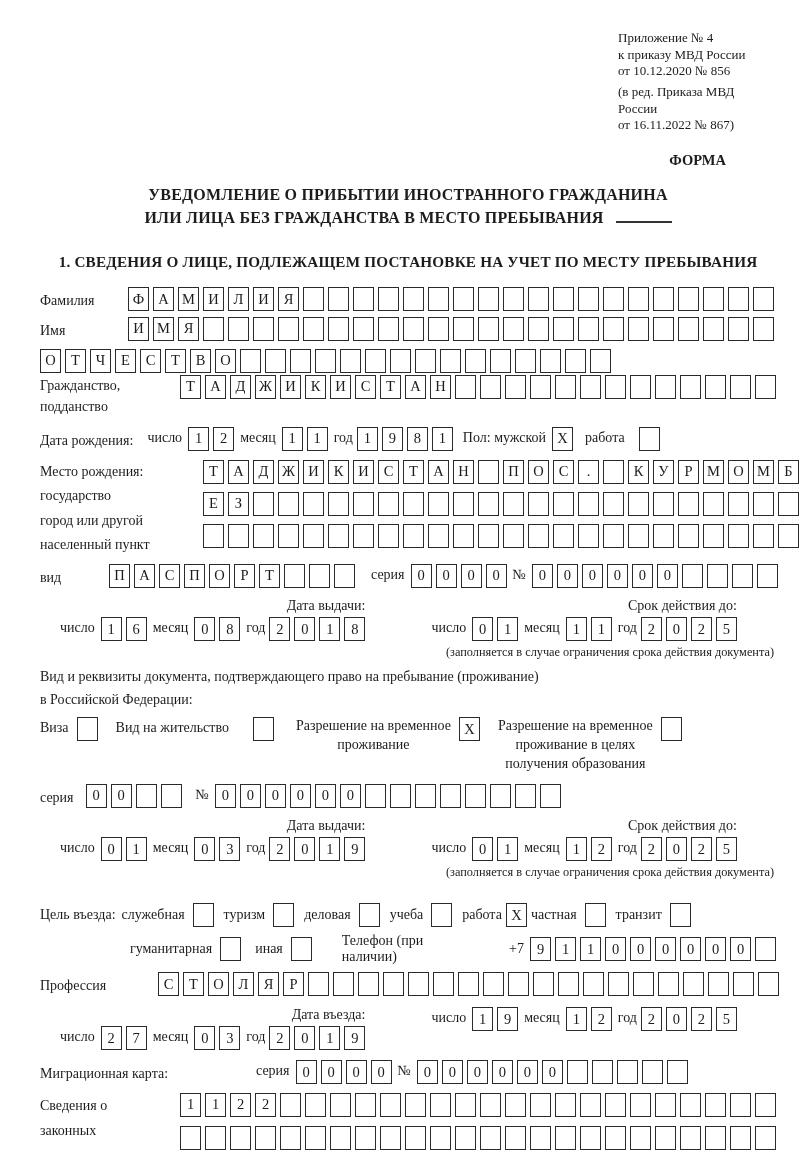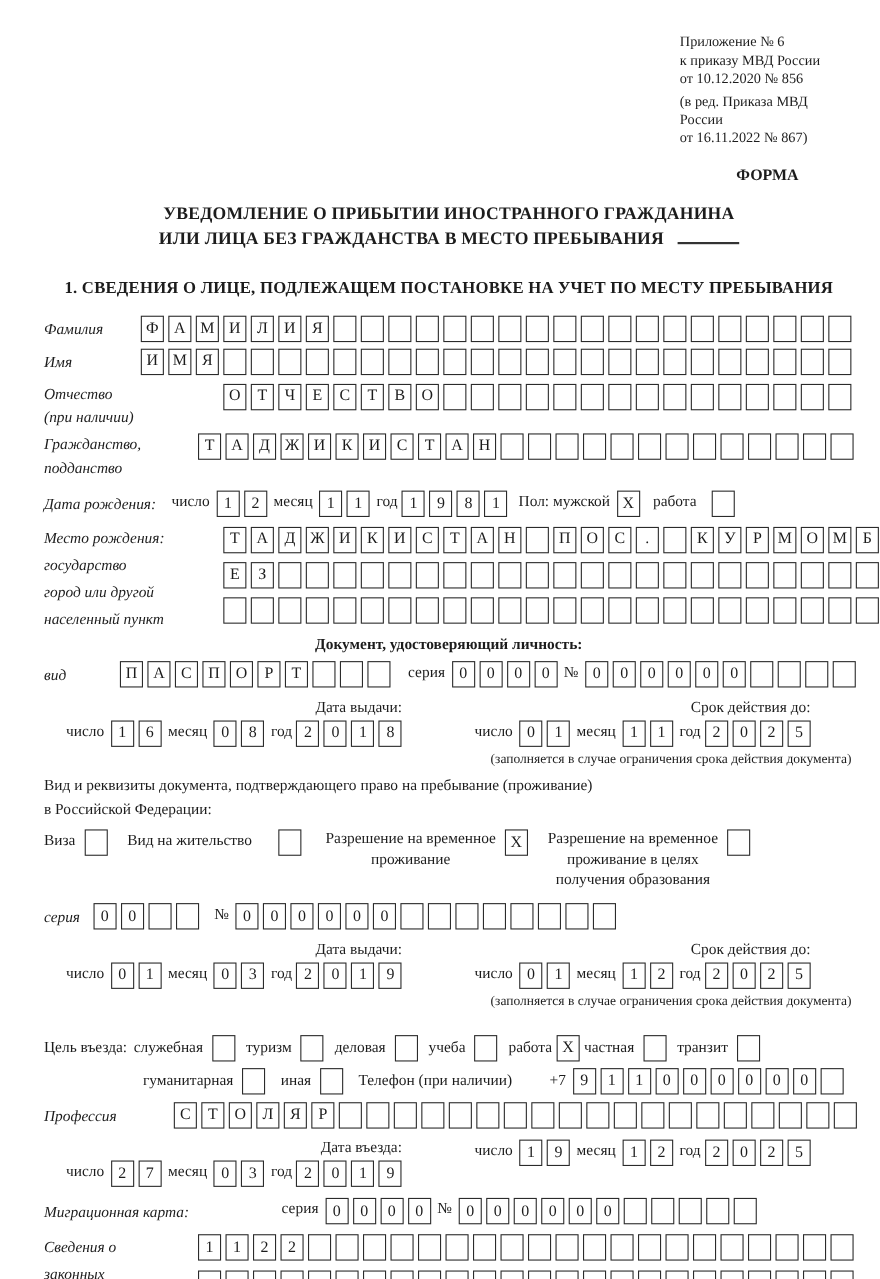--- a/index.html
+++ b/index.html
@@ -16,21 +16,21 @@
   .hdr-note .gap { height: 4px; }
   .form-label { margin-left: 578px; text-align: right; padding-right: 50px; font-weight: bold; font-size: 14.5px; margin-top: 18px; }
 
   
   .title { text-align: center; font-weight: bold; font-size: 16px; letter-spacing: .2px; margin-top: 14px; line-height: 1.45; }
   .title-underline { display: inline-block; width: 56px; border-bottom: 2.5px solid #333; height: 12px; margin-left: 12px; }
   .sec-heading { font-weight: bold; font-size: 15.2px; letter-spacing: .2px; text-align: center; margin-top: 24px; }
 
   
   .frow { display: flex; align-items: flex-start; font-size: 14px; }
-  .flabel { flex: 0 0 auto; line-height: 1.55; font-style: italic; }
+  .flabel { flex: 0 0 auto; line-height: 1.55; }
   .cellrow { display: flex; gap: 4px; flex-wrap: nowrap; }
   .cell {
     width: 21px; height: 24px; flex: 0 0 auto;
     border: 1.7px solid #2b2b2b; background: #fff;
     display: inline-flex; align-items: center; justify-content: center;
     font-size: 14.5px; font-family: "Liberation Serif", serif;
   }
   .stack > .cellrow { margin-bottom: 8px; }
   .inline-lbl { margin: 3px 6px 0 6px; white-space: nowrap; }
 
@@ -47,21 +47,21 @@
   .chkbox { margin-left: 8px; margin-right: 4px; }
 
   .center-bold { text-align: center; font-weight: bold; font-size: 14px; }
 </style>
 </head>
 <body>
 
 <div class="page">
 
   <div class="hdr-note">
-    <div>Приложение № 6</div>
+    <div>Приложение № 4</div>
     <div>к приказу МВД России</div>
     <div>от 10.12.2020 № 856</div>
     <div class="gap"></div>
     <div>(в ред. Приказа МВД России</div>
     <div>от 16.11.2022 № 867)</div>
   </div>
   <div class="form-label">ФОРМА</div>
 
   <div class="title">
     <div>УВЕДОМЛЕНИЕ О ПРИБЫТИИ ИНОСТРАННОГО ГРАЖДАНИНА</div>
@@ -130,24 +130,20 @@
         <span class="cell"></span>
         <span class="cell"></span>
         <span class="cell"></span>
         <span class="cell"></span>
         <span class="cell"></span>
         <span class="cell"></span>
       </div>
   </div>
 
   <div class="frow" style="margin-top:7px;">
-    <div class="flabel" style="width:163px;">
-      <div>Отчество</div>
-      <div>(при наличии)</div>
-    </div>
     <div class="cellrow">
         <span class="cell">О</span>
         <span class="cell">Т</span>
         <span class="cell">Ч</span>
         <span class="cell">Е</span>
         <span class="cell">С</span>
         <span class="cell">Т</span>
         <span class="cell">В</span>
         <span class="cell">О</span>
         <span class="cell"></span>
@@ -312,21 +308,20 @@
           <span class="cell"></span>
           <span class="cell"></span>
           <span class="cell"></span>
           <span class="cell"></span>
           <span class="cell"></span>
           <span class="cell"></span>
         </div>
     </div>
   </div>
 
-  <div class="center-bold" style="margin-top:2px;">Документ, удостоверяющий личность:</div>
 
   <div class="frow" style="margin-top:6px;">
     <div class="flabel" style="width:69px;margin-top:3px;">вид</div>
     <div class="cellrow">
         <span class="cell">П</span>
         <span class="cell">А</span>
         <span class="cell">С</span>
         <span class="cell">П</span>
         <span class="cell">О</span>
         <span class="cell">Р</span>
@@ -545,21 +540,21 @@
 
   <div class="chkgrp" style="margin-top:6px;margin-left:90px;align-items:center;">
     <span>гуманитарная</span>
     <div class="cellrow chkbox">
         <span class="cell"></span>
       </div>
     <span style="margin-left:10px;">иная</span>
     <div class="cellrow chkbox">
         <span class="cell"></span>
       </div>
-    <span style="margin-left:10px;">Телефон (при наличии)</span>
+    <span style="margin-left:26px;">Телефон (при наличии)</span>
     <span style="margin-left:34px;">+7</span>
     <div class="cellrow" style="margin-left:6px;">
         <span class="cell">9</span>
         <span class="cell">1</span>
         <span class="cell">1</span>
         <span class="cell">0</span>
         <span class="cell">0</span>
         <span class="cell">0</span>
         <span class="cell">0</span>
         <span class="cell">0</span>

